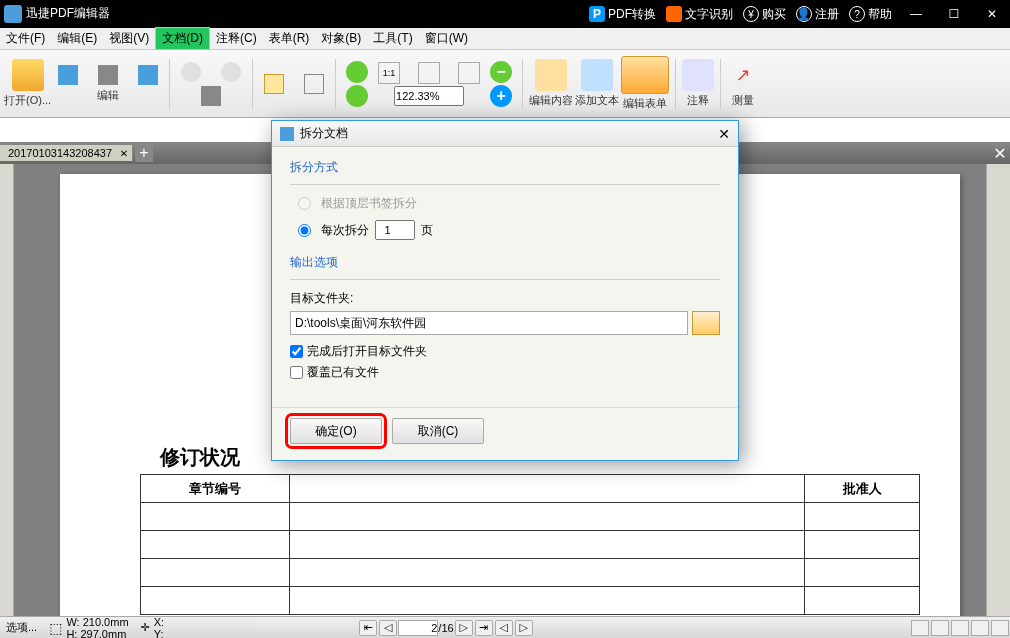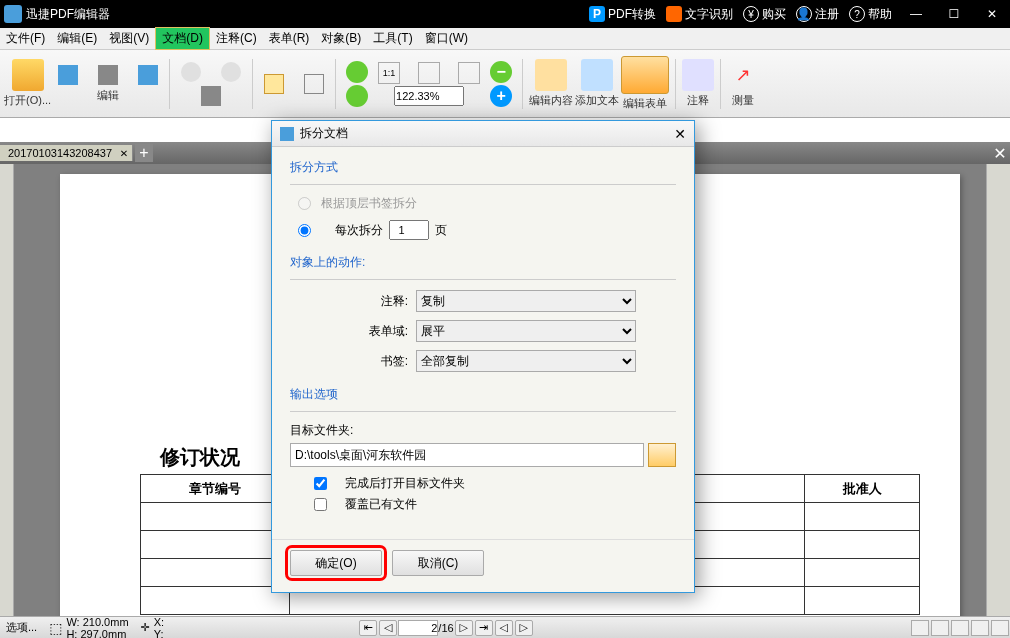--- a/index.html
+++ b/index.html
@@ -1,20 +1,20 @@
 <!DOCTYPE html>
 <html><head>
   <meta charset="utf-8">
   <style>
     * { margin: 0; padding: 0; box-sizing: border-box; font-family: "Microsoft YaHei", sans-serif; }
     body { width: 1010px; height: 638px; background: #fff; overflow: hidden; position: relative; }
     
     
     .titlebar { height: 28px; background: #000; color: #fff; display: flex; align-items: center; padding: 0 4px; font-size: 12px; }
-    .titlebar-left { display: flex; align-items: center; gap: 4px; }
+    .titlebar-left { display: flex; align-items: flex-start; gap: 4px; }
     .app-icon { width: 18px; height: 18px; background: #4a9edb; border-radius: 3px; display: inline-block; }
     .titlebar-right { margin-left: auto; display: flex; align-items: center; gap: 10px; }
     .titlebar-item { display: flex; align-items: center; gap: 3px; cursor: pointer; }
     .pdf-conv-icon { width: 16px; height: 16px; background: #0099ff; border-radius: 3px; display: inline-flex; align-items: center; justify-content: center; color: #fff; font-weight: bold; }
     .ocr-icon { width: 16px; height: 16px; background: #ff6600; border-radius: 3px; }
     .yen-icon { width: 16px; height: 16px; border: 1px solid #fff; border-radius: 50%; display: inline-flex; align-items: center; justify-content: center; font-size: 10px; }
     .user-icon { width: 16px; height: 16px; border: 1px solid #fff; border-radius: 50%; display: inline-flex; align-items: center; justify-content: center; }
     .help-icon { width: 16px; height: 16px; border: 1px solid #fff; border-radius: 50%; display: inline-flex; align-items: center; justify-content: center; font-size: 10px; }
     .win-ctrl { width: 28px; height: 28px; display: flex; align-items: center; justify-content: center; cursor: pointer; }
     
@@ -71,39 +71,39 @@
     
     .statusbar { position: absolute; bottom: 0; left: 0; right: 0; height: 22px; background: linear-gradient(#f0f0f0, #d8d8d8); display: flex; align-items: center; font-size: 11px; border-top: 1px solid #aaa; }
     .status-item { padding: 0 6px; display: flex; align-items: center; gap: 4px; }
     .nav-btn { width: 18px; height: 16px; cursor: pointer; display: inline-flex; align-items: center; justify-content: center; border: 1px solid #aaa; background: #f0f0f0; border-radius: 2px; margin: 0 1px; }
     .page-input { width: 40px; height: 16px; text-align: right; font-size: 11px; border: 1px solid #aaa; }
     .view-btn { width: 18px; height: 16px; border: 1px solid #aaa; background: #f0f0f0; margin: 0 1px; cursor: pointer; }
     .status-center { margin-left: auto; margin-right: auto; display: flex; align-items: center; }
     .status-right { margin-left: auto; display: flex; }
     
     
-    .dialog { position: absolute; left: 271px; top: 120px; width: 424px; background: #f5f5f0; border: 1px solid #3399dd; box-shadow: 4px 4px 20px rgba(0,0,0,0.4); }
+    .dialog { position: absolute; left: 271px; top: 120px; width: 468px; background: #f5f5f0; border: 1px solid #3399dd; box-shadow: 4px 4px 20px rgba(0,0,0,0.4); }
     .dialog-title { height: 26px; background: linear-gradient(#f8f8f8, #e8e8e8); display: flex; align-items: center; padding: 0 8px; font-size: 12px; border-bottom: 1px solid #ccc; }
     .dialog-title-icon { width: 14px; height: 14px; background: #4a9edb; margin-right: 6px; }
     .dialog-close { margin-left: auto; cursor: pointer; font-size: 14px; }
     .dialog-body { padding: 12px 18px; }
     .dialog-section { margin-bottom: 14px; }
     .section-label { color: #2266cc; font-size: 12px; margin-bottom: 8px; }
     .section-divider { height: 1px; background: #ccc; margin-top: 2px; margin-bottom: 10px; }
     .radio-row { display: flex; align-items: center; gap: 6px; font-size: 12px; margin-bottom: 8px; padding-left: 8px; }
     .radio-row input[type=radio] { margin-right: 4px; }
     .spin-input { width: 40px; height: 20px; font-size: 11px; text-align: center; }
     .form-row { display: flex; align-items: center; gap: 8px; font-size: 12px; margin-bottom: 8px; justify-content: flex-end; padding-right: 40px; }
     .form-row label { width: 50px; text-align: right; }
     .form-select { width: 220px; height: 22px; font-size: 12px; border: 1px solid #aaa; }
     .output-label { font-size: 12px; margin-bottom: 4px; }
     .path-row { display: flex; gap: 4px; margin-bottom: 8px; justify-content: space-between; }
     .path-input { flex: 1; height: 24px; font-size: 12px; padding: 0 4px; border: 1px solid #aaa; }
     .browse-btn { width: 28px; height: 24px; background: linear-gradient(#fff0d0, #ffcc66); border: 1px solid #cc9933; cursor: pointer; }
-    .check-row { display: flex; gap: 18px; font-size: 12px; margin-bottom: 4px; margin-left: 24px; }
+    .check-row { display: flex; gap: 4px; font-size: 12px; margin-bottom: 4px; }
     .dialog-footer { padding: 10px 18px 16px; display: flex; gap: 10px; border-top: 1px solid #ddd; }
     .dlg-btn { width: 92px; height: 26px; font-size: 12px; background: linear-gradient(#f8f8f8, #e0e0e0); border: 1px solid #aaa; cursor: pointer; border-radius: 2px; }
     .dlg-btn.highlight-box { outline: 3px solid #ff0000; outline-offset: 2px; }
   </style>
 </head>
 <body>
 
 <div class="titlebar">
   <div class="titlebar-left">
     <span class="app-icon"></span>
@@ -344,39 +344,23 @@
   <div class="dialog-body">
     <div class="dialog-section">
       <div class="section-label">拆分方式</div>
       <div class="section-divider"></div>
       <div class="radio-row" style="color:#999;">
         <input type="radio" name="splitmode" disabled="" style="">
         <span>根据顶层书签拆分</span>
       </div>
       <div class="radio-row">
         <input type="radio" name="splitmode" checked="" style="">
-        <span style="margin-left:14px;text-align:right;">每次拆分</span>
+        <span style="text-align:right;">每次拆分</span>
         <input class="spin-input" type="number" value="1" style="">
         <span>页</span>
-      </div>
-    </div>
-    <div class="dialog-section">
-      <div class="section-label">对象上的动作:</div>
-      <div class="section-divider"></div>
-      <div class="form-row">
-        <label>注释:</label>
-        <select class="form-select"><option>复制</option></select>
-      </div>
-      <div class="form-row">
-        <label>表单域:</label>
-        <select class="form-select"><option>展平</option></select>
-      </div>
-      <div class="form-row">
-        <label>书签:</label>
-        <select class="form-select"><option>全部复制</option></select>
       </div>
     </div>
     <div class="dialog-section">
       <div class="section-label">输出选项</div>
       <div class="section-divider"></div>
       <div class="output-label">目标文件夹:</div>
       <div class="path-row">
         <input class="path-input" value="D:\tools\桌面\河东软件园" style="">
         <button class="browse-btn"></button>
       </div>

